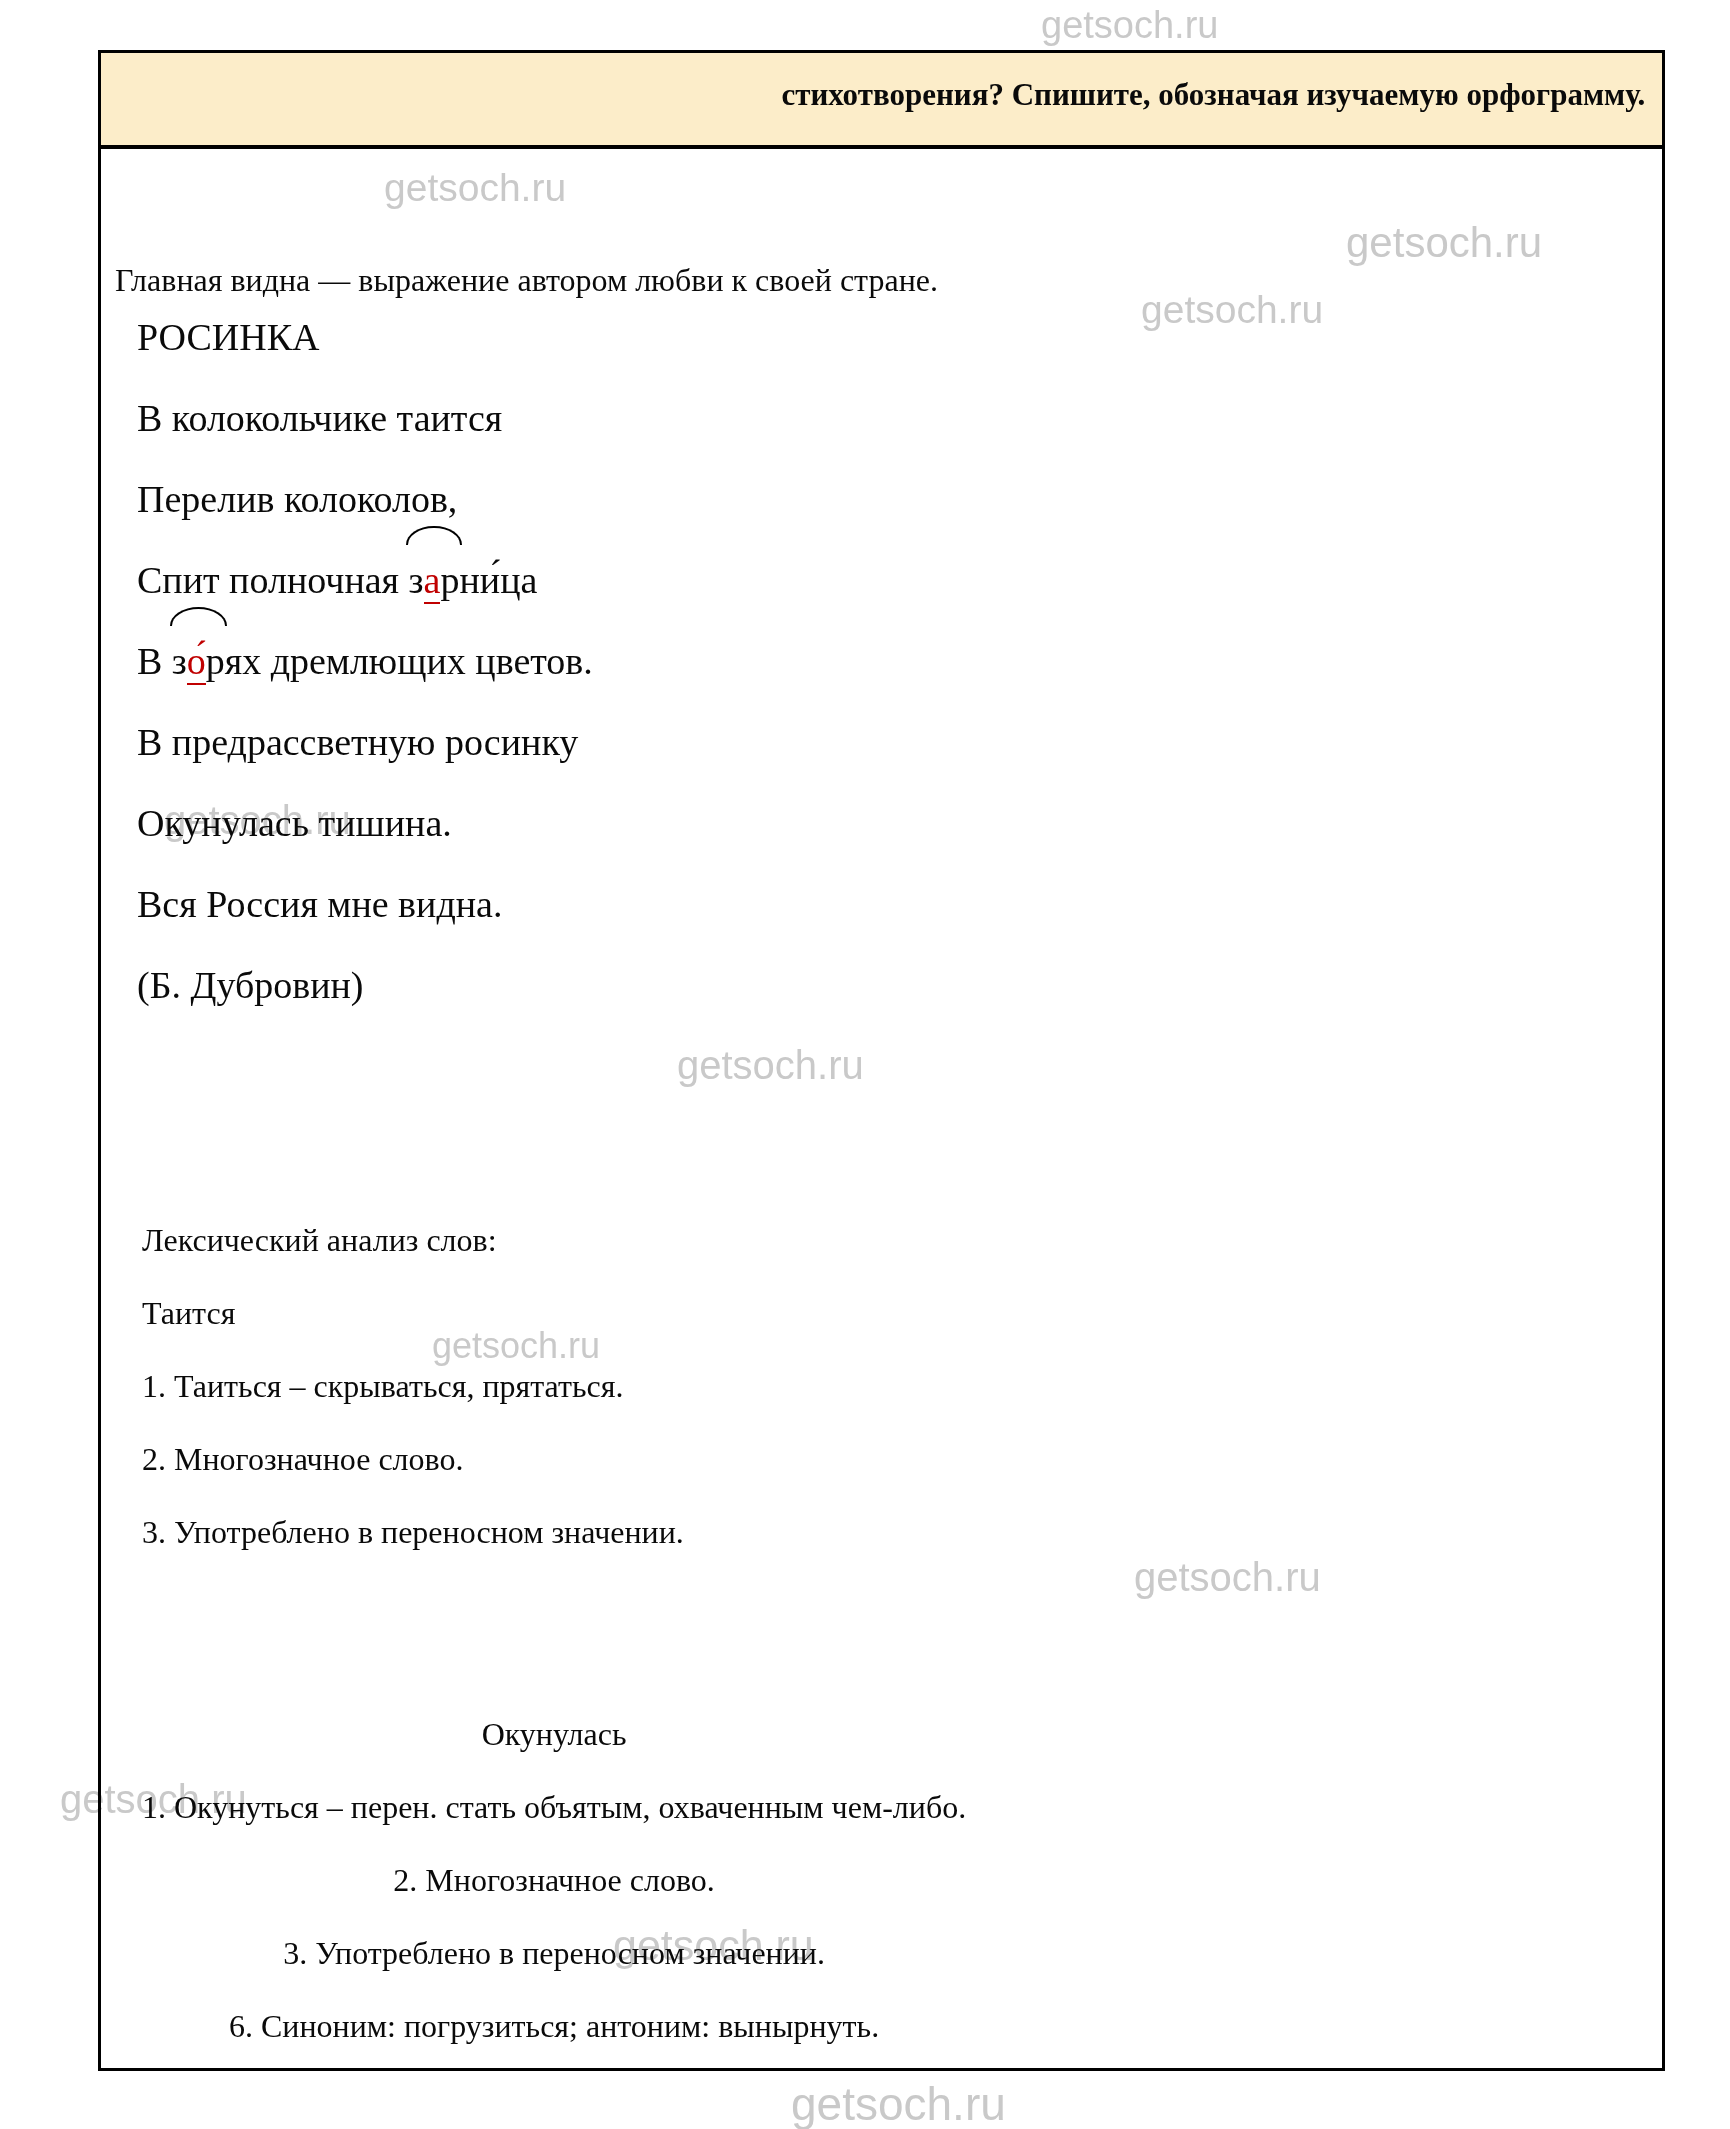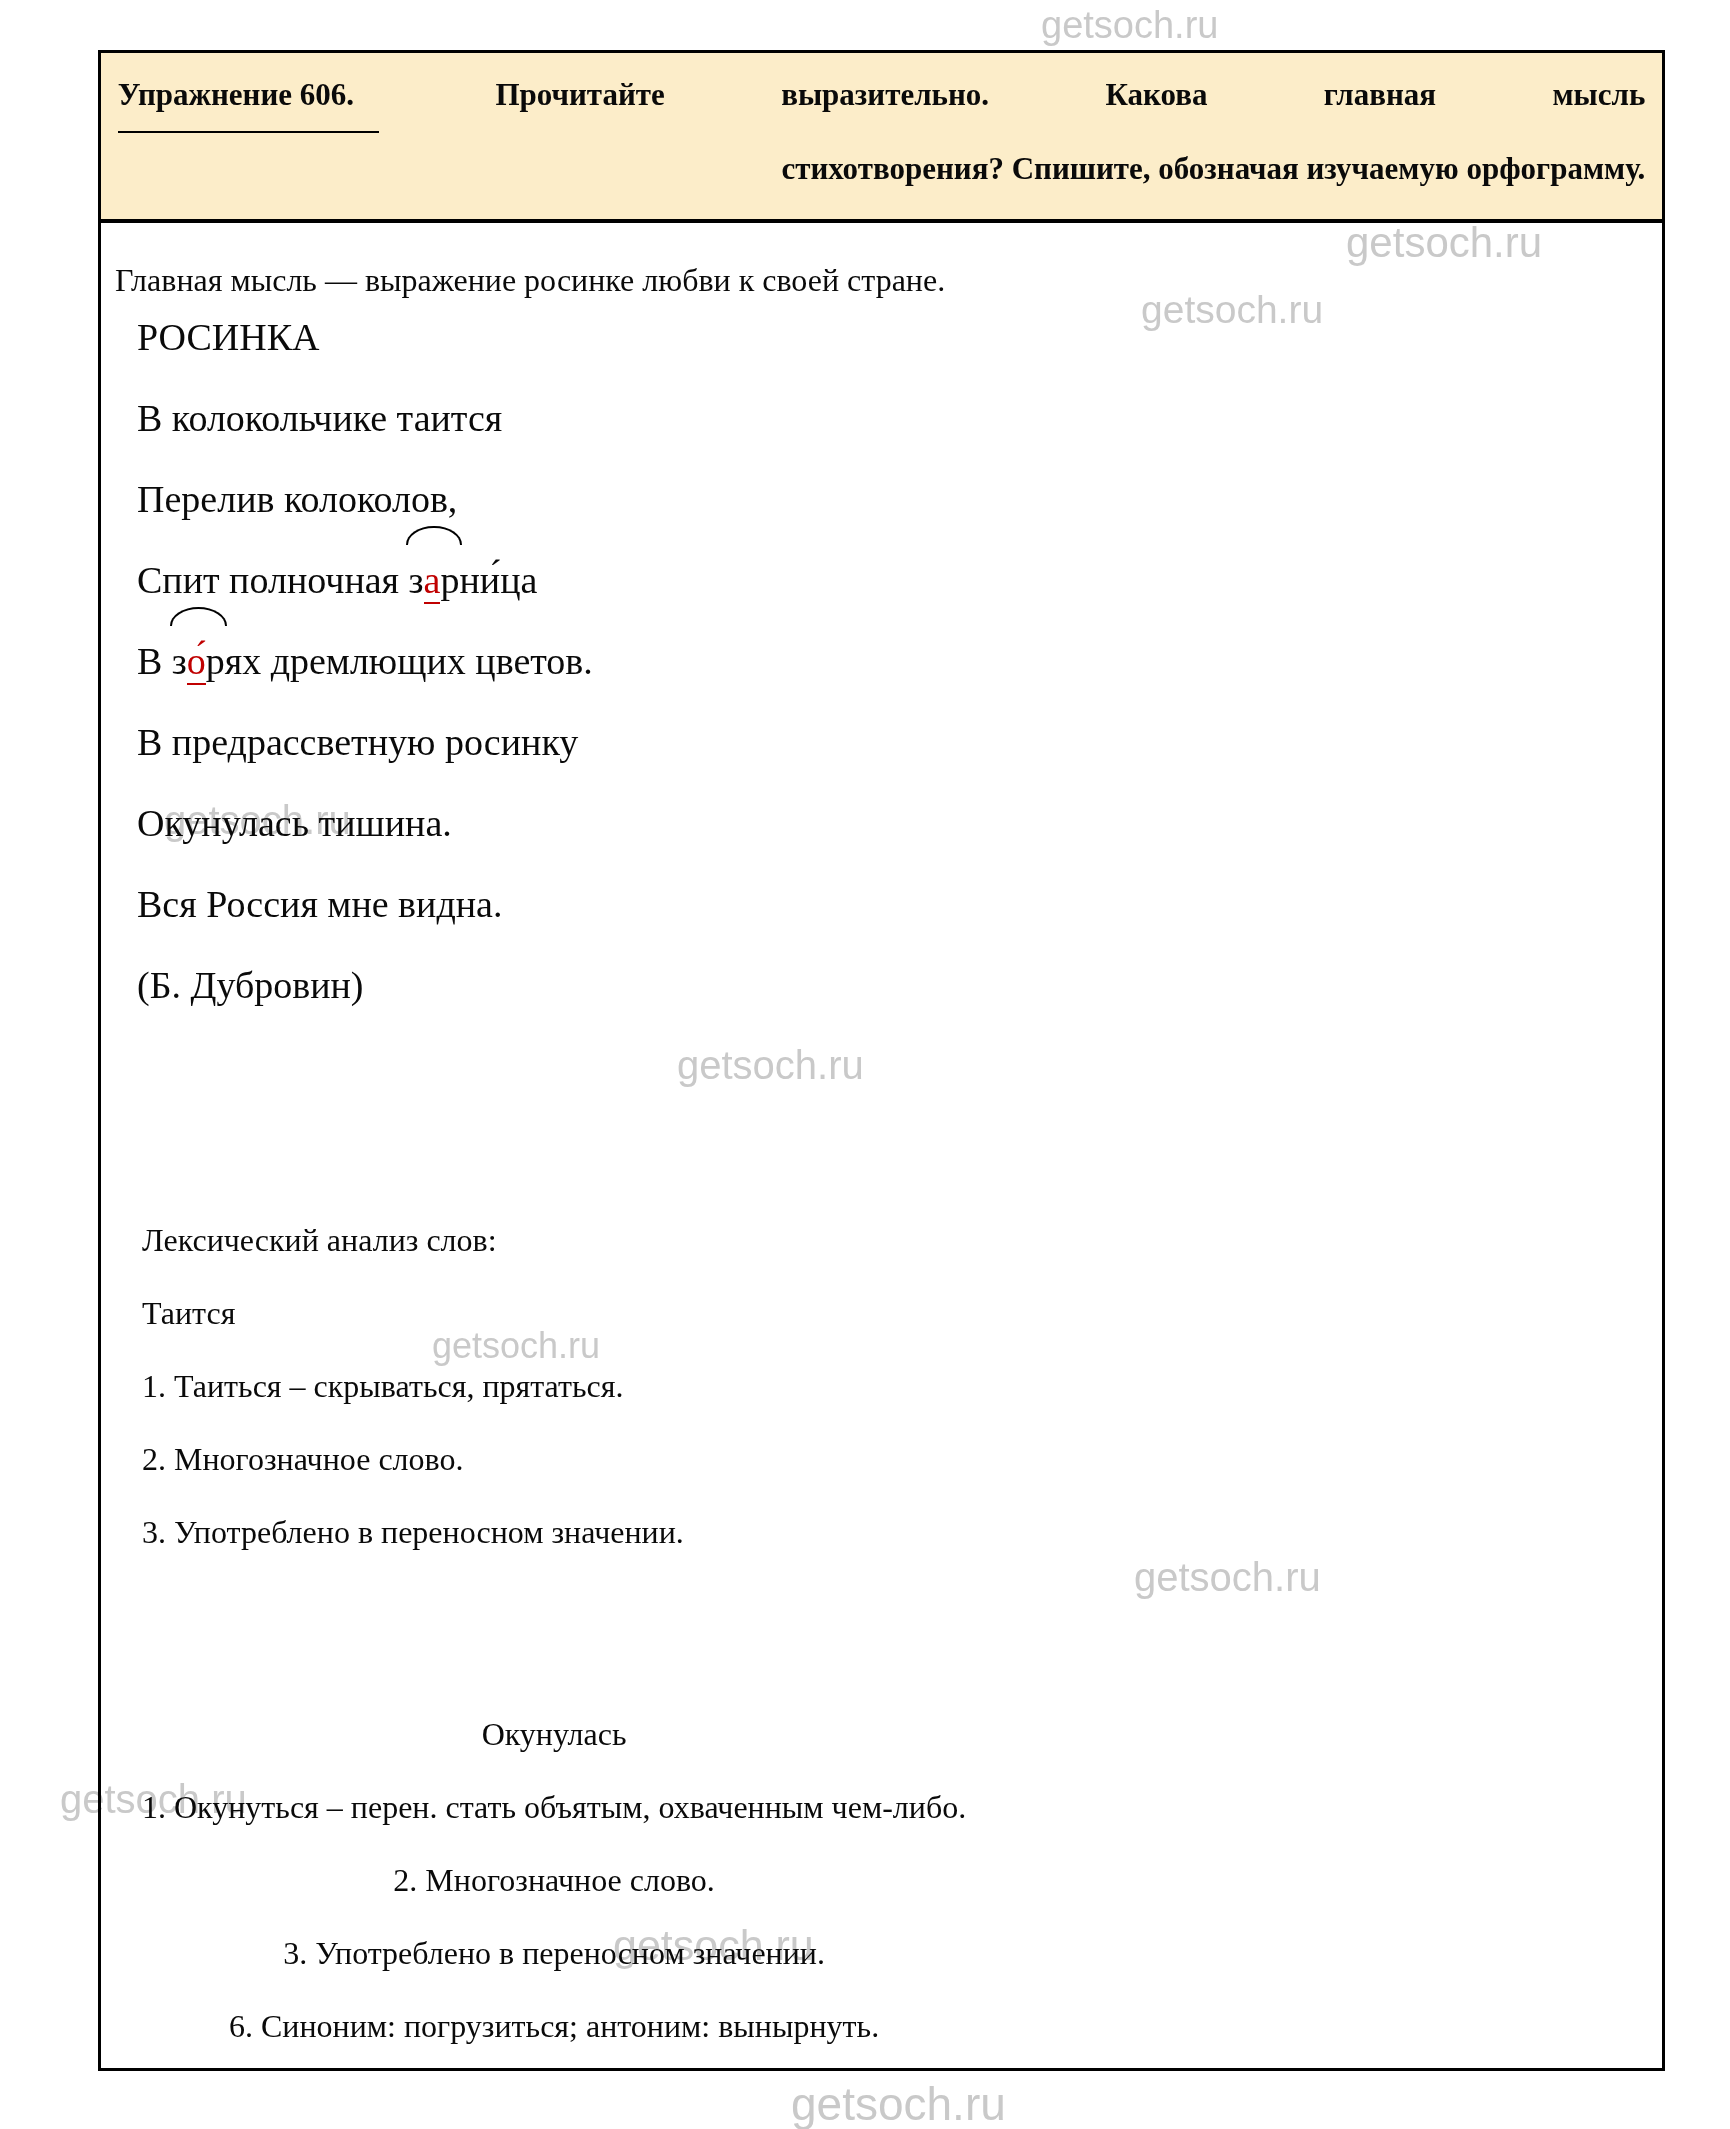--- a/index.html
+++ b/index.html
@@ -31,33 +31,25 @@
     border:2.1px solid #000;border-bottom:none;border-radius:50% 50% 0 0 / 100% 100% 0 0;}
   .orth{border-bottom:2.1px solid;padding-bottom:0.7px;}
 </style>
 </head>
 <body>
 
 <div class="page">
 
   <div class="frame">
     <div class="frame-header" id="frame-header" style="background: rgb(252, 237, 201);">
-      <div class="hline1">
-        <span class="exercise">Упражнение 606.</span>
-        <span>Прочитайте</span>
-        <span>выразительно.</span>
-        <span>Какова</span>
-        <span>главная</span>
-        <span>мысль</span>
-      </div>
       <div class="hline2">стихотворения? Спишите, обозначая изучаемую орфограмму.</div>
     </div>
   </div>
 
-  <div class="txt intro">Главная мысль — выражение росинке любви к своей стране.</div>
+  <div class="txt intro">Главная видна — выражение автором любви к своей стране.</div>
 
   <div class="txt poem" id="poem">
       <div>РОСИНКА</div>
       <div>В колокольчике таится</div>
       <div>Перелив колоколов,</div>
       <div>Спит полночная <span class="root"><span>з</span><span class="orth" style="color: rgb(192, 0, 0); border-color: rgb(192, 0, 0);">а</span><span>р</span></span>ни́ца</div>
       <div>В <span class="root"><span>з</span><span class="orth" style="color: rgb(192, 0, 0); border-color: rgb(192, 0, 0);">о́</span><span>р</span></span>ях дремлющих цветов.</div>
       <div>В предрассветную росинку</div>
       <div>Окунулась тишина.</div>
       <div>Вся Россия мне видна.</div>

